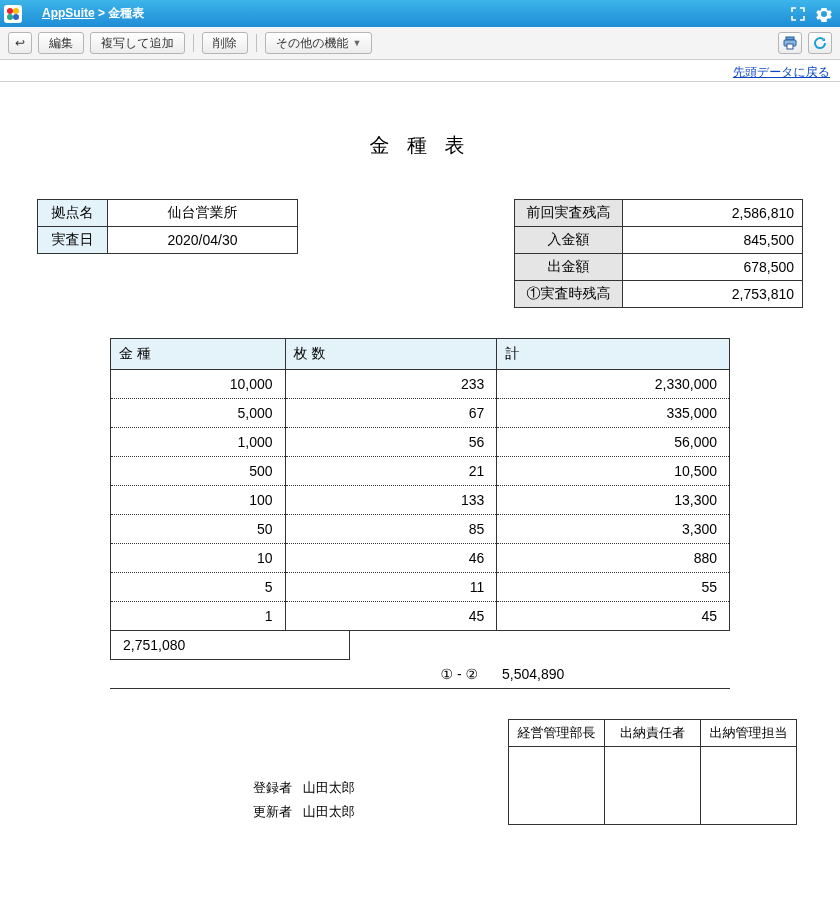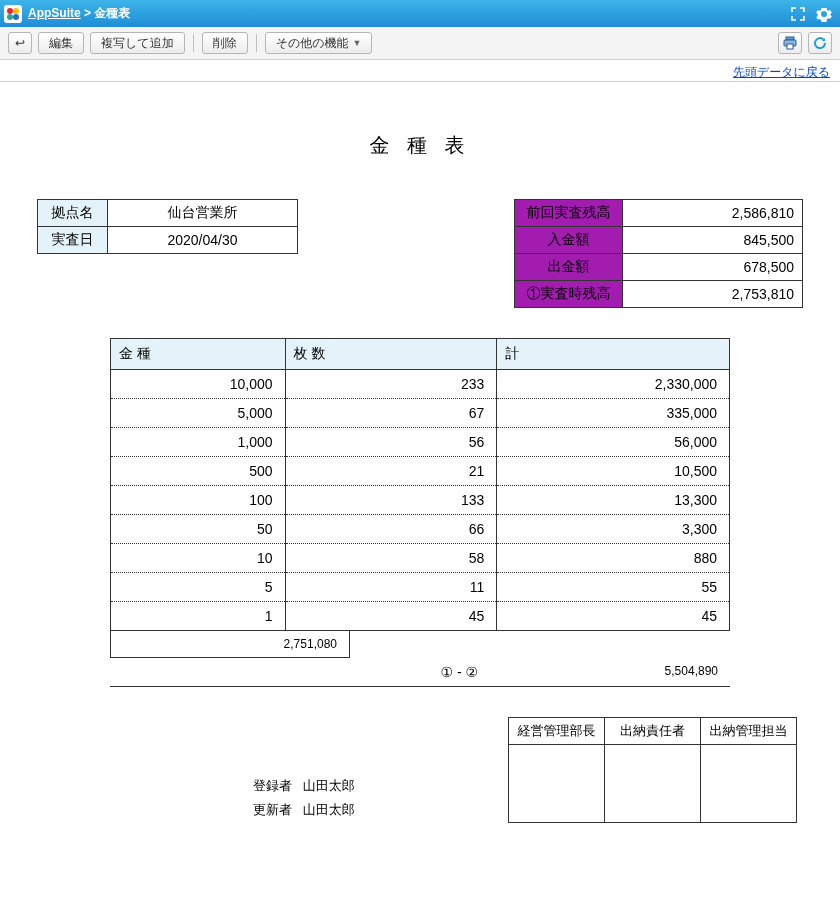--- a/index.html
+++ b/index.html
@@ -17,21 +17,21 @@
       display: flex;
       align-items: center;
       padding: 0 4px;
       color: #fff;
     }
     .titlebar .logo {
       width: 18px; height: 18px; margin-right: 6px;
       display: inline-flex; align-items: center; justify-content: center;
       background: #fff; border-radius: 3px;
     }
-    .titlebar .crumb { font-weight: bold; font-size: 12px; }
+    .titlebar .crumb { font-weight: bold; font-size: 12px; margin-left: 14px; }
     .titlebar .crumb a { color: #fff; text-decoration: underline; }
     .titlebar .spacer { flex: 1; }
     .titlebar .hdr-btn {
       width: 24px; height: 22px;
       display: inline-flex; align-items:center; justify-content:center;
       color: #fff; cursor: pointer; margin-left: 2px;
     }
     
     .toolbar {
       background: #f4f4f4;
@@ -127,21 +127,21 @@
     table.summary {
       border-collapse: collapse;
       font-size: 14px;
     }
     table.summary th, table.summary td {
       border: 1px solid #333;
       padding: 4px 8px;
       height: 26px;
     }
     table.summary th {
-      background: #a21caf;
+      background: #e5e5e5;
       font-weight: normal;
       width: 108px;
       text-align: center;
     }
     table.summary td { width: 180px; text-align: right; }
     
     table.denom {
       border-collapse: collapse;
       font-size: 14px;
       margin: 30px auto 0 auto;
@@ -176,23 +176,23 @@
       border-left: 0;
     }
     .foot-totals .label {
       flex: 0 0 380px;
       text-align: right;
       padding: 6px 12px;
       font-size: 14px;
     }
     .foot-totals .val {
       flex: 0 0 240px;
-      text-align: right;
+      text-align: left;
       padding: 6px 12px;
-      font-size: 12px;
+      font-size: 14px;
     }
     .foot-totals .boxed {
       border-left: 1px solid #333;
       border-right: 1px solid #333;
       border-bottom: 1px solid #333;
     }
     .foot-totals .row.first .label,
     .foot-totals .row.first .val {
       border-top: 0;
     }
@@ -359,26 +359,26 @@
               <td>21</td>
               <td>10,500</td>
             </tr>
             <tr>
               <td>100</td>
               <td>133</td>
               <td>13,300</td>
             </tr>
             <tr>
               <td>50</td>
-              <td>66</td>
+              <td>85</td>
               <td>3,300</td>
             </tr>
             <tr>
               <td>10</td>
-              <td>58</td>
+              <td>46</td>
               <td>880</td>
             </tr>
             <tr>
               <td>5</td>
               <td>11</td>
               <td>55</td>
             </tr>
             <tr class="last">
               <td>1</td>
               <td>45</td>

